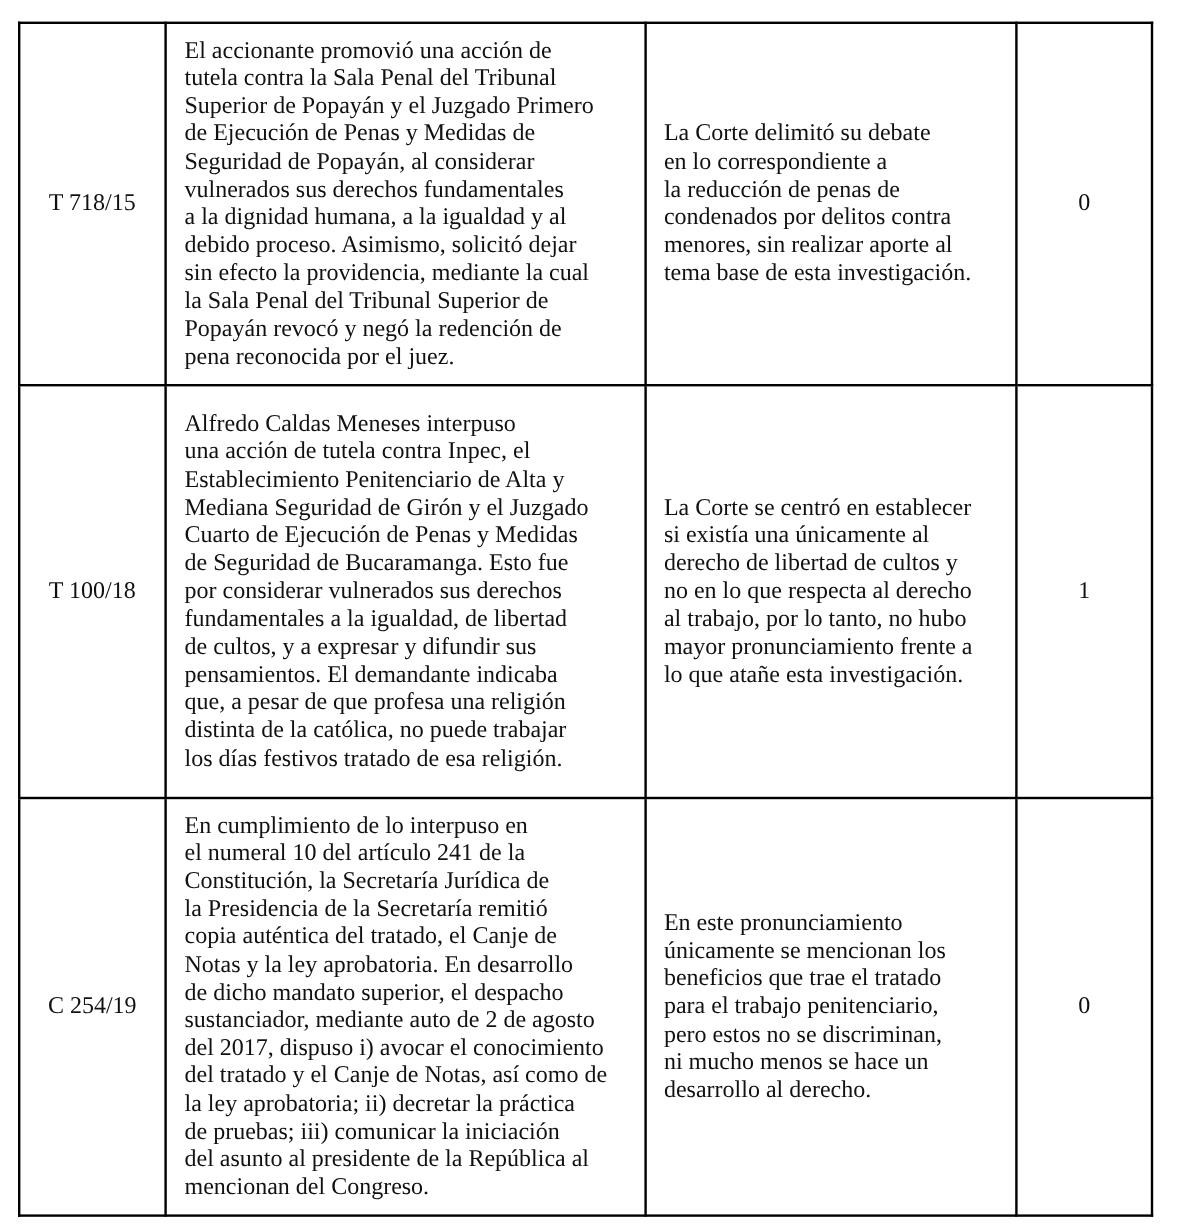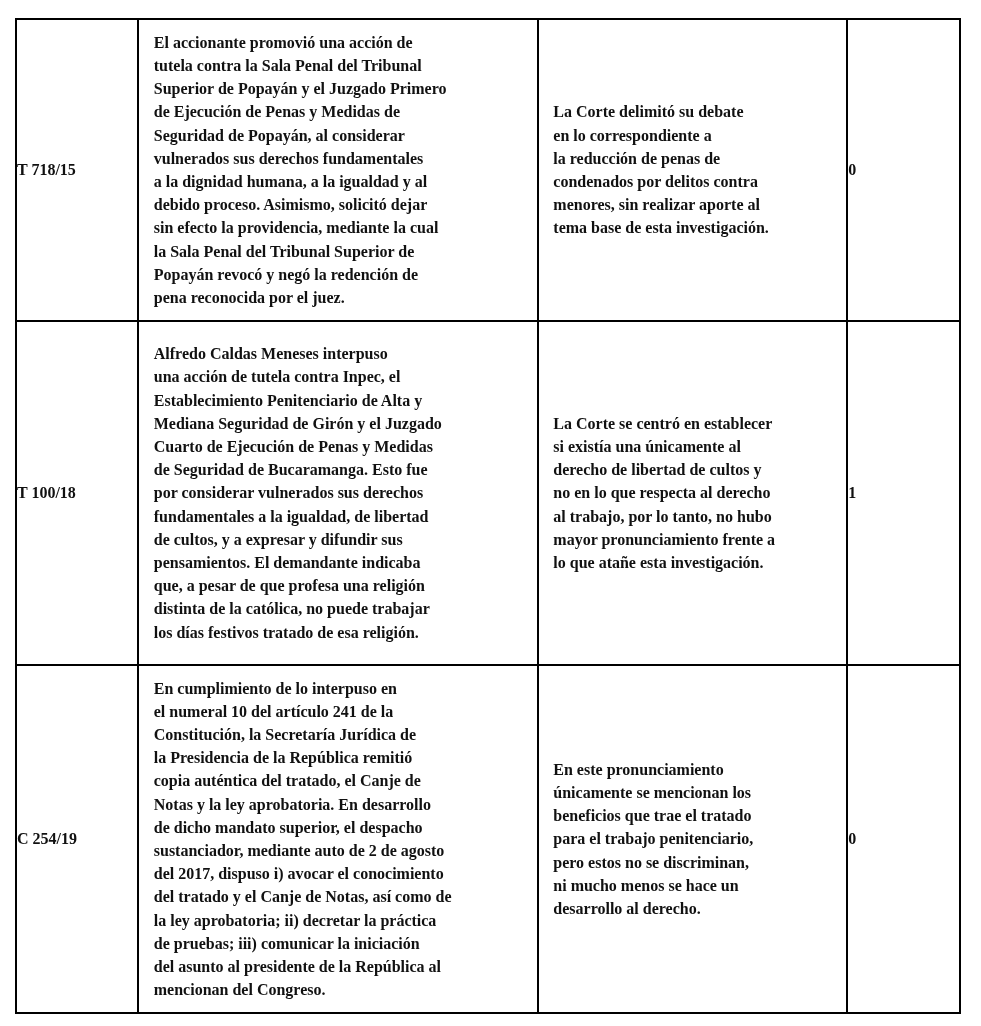--- a/index.html
+++ b/index.html
@@ -20,30 +20,29 @@
     left: 15px;
     top: 18px;
     border-collapse: collapse;
     table-layout: fixed;
     width: 946px;
   }
   table.doc-table td {
     border: 2px solid #000000;
     vertical-align: middle;
     padding: 0;
-    font-size: 16px;
+    font-size: 20px;
     line-height: 23.2px;
-    font-weight: bold;
   }
   .col-id { width: 121px; }
   .col-desc { width: 398px; }
   .col-analysis { width: 307px; }
   .col-score { width: 112px; }
   td.id-cell, td.score-cell {
-    text-align: left;
+    text-align: center;
   }
   td.desc-cell {
     padding: 0 4px 0 15px !important;
   }
   td.analysis-cell {
     padding: 0 2px 0 14px !important;
   }
   .line { display: block; white-space: nowrap; }
   .row-1 { height: 302px; }
   .row-2 { height: 344px; }
@@ -115,21 +114,21 @@
       </td>
       <td class="score-cell">1</td>
     </tr>
 
     <tr class="row-3">
       <td class="id-cell">C 254/19</td>
       <td class="desc-cell">
         <span class="line">En cumplimiento de lo interpuso en</span>
         <span class="line">el numeral 10 del artículo 241 de la</span>
         <span class="line">Constitución, la Secretaría Jurídica de</span>
-        <span class="line">la Presidencia de la República remitió</span>
+        <span class="line">la Presidencia de la Secretaría remitió</span>
         <span class="line">copia auténtica del tratado, el Canje de</span>
         <span class="line">Notas y la ley aprobatoria. En desarrollo</span>
         <span class="line">de dicho mandato superior, el despacho</span>
         <span class="line">sustanciador, mediante auto de 2 de agosto</span>
         <span class="line">del 2017, dispuso i) avocar el conocimiento</span>
         <span class="line">del tratado y el Canje de Notas, así como de</span>
         <span class="line">la ley aprobatoria; ii) decretar la práctica</span>
         <span class="line">de pruebas; iii) comunicar la iniciación</span>
         <span class="line">del asunto al presidente de la República al</span>
         <span class="line">mencionan del Congreso.</span>

